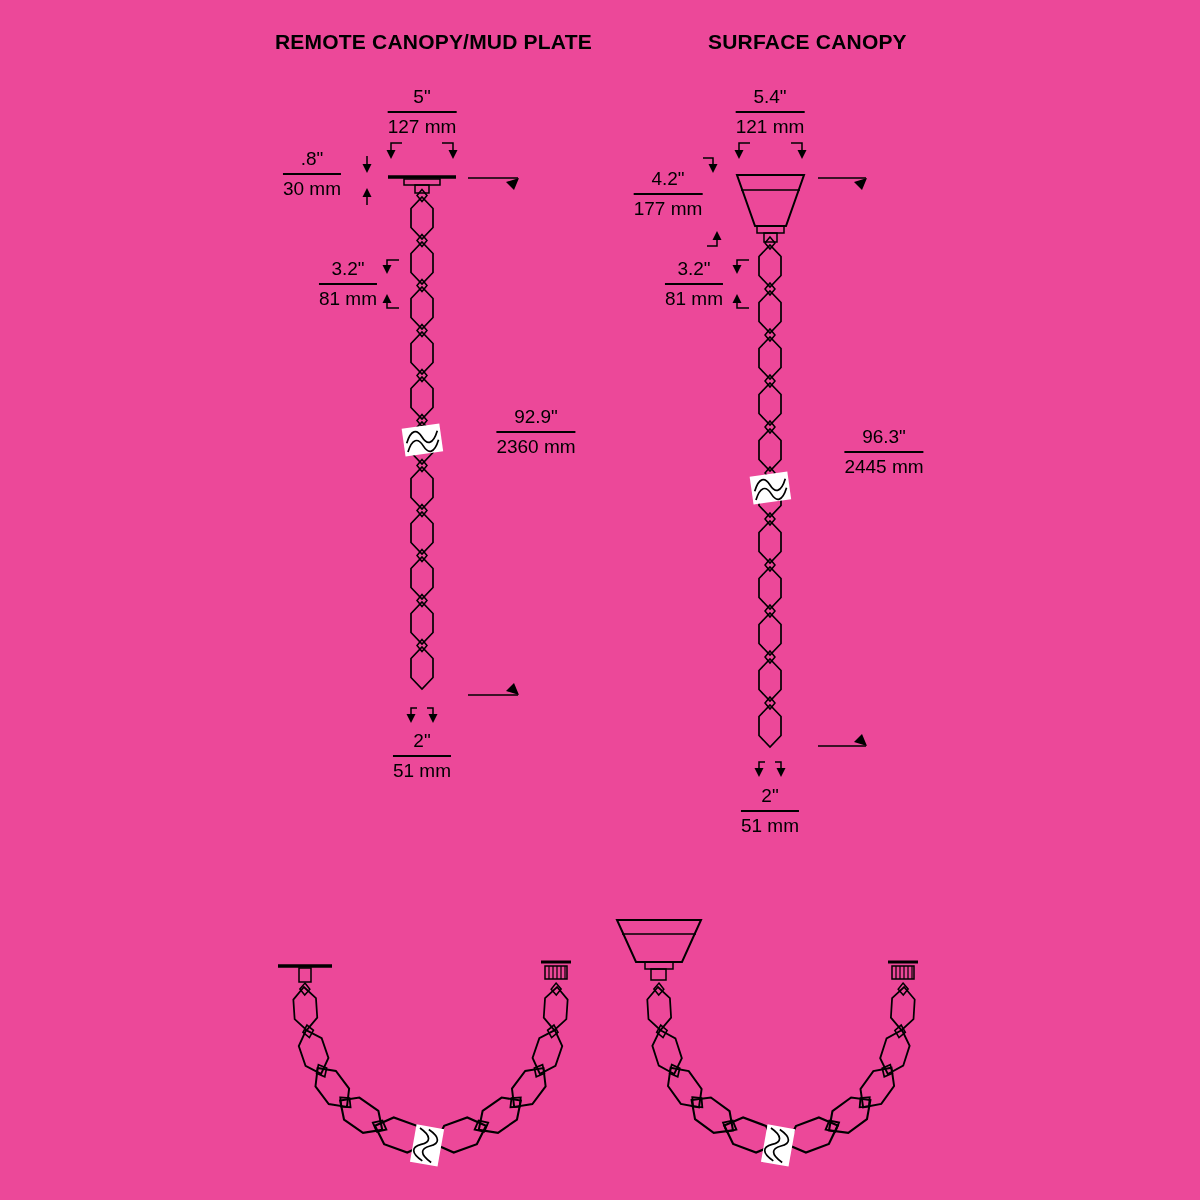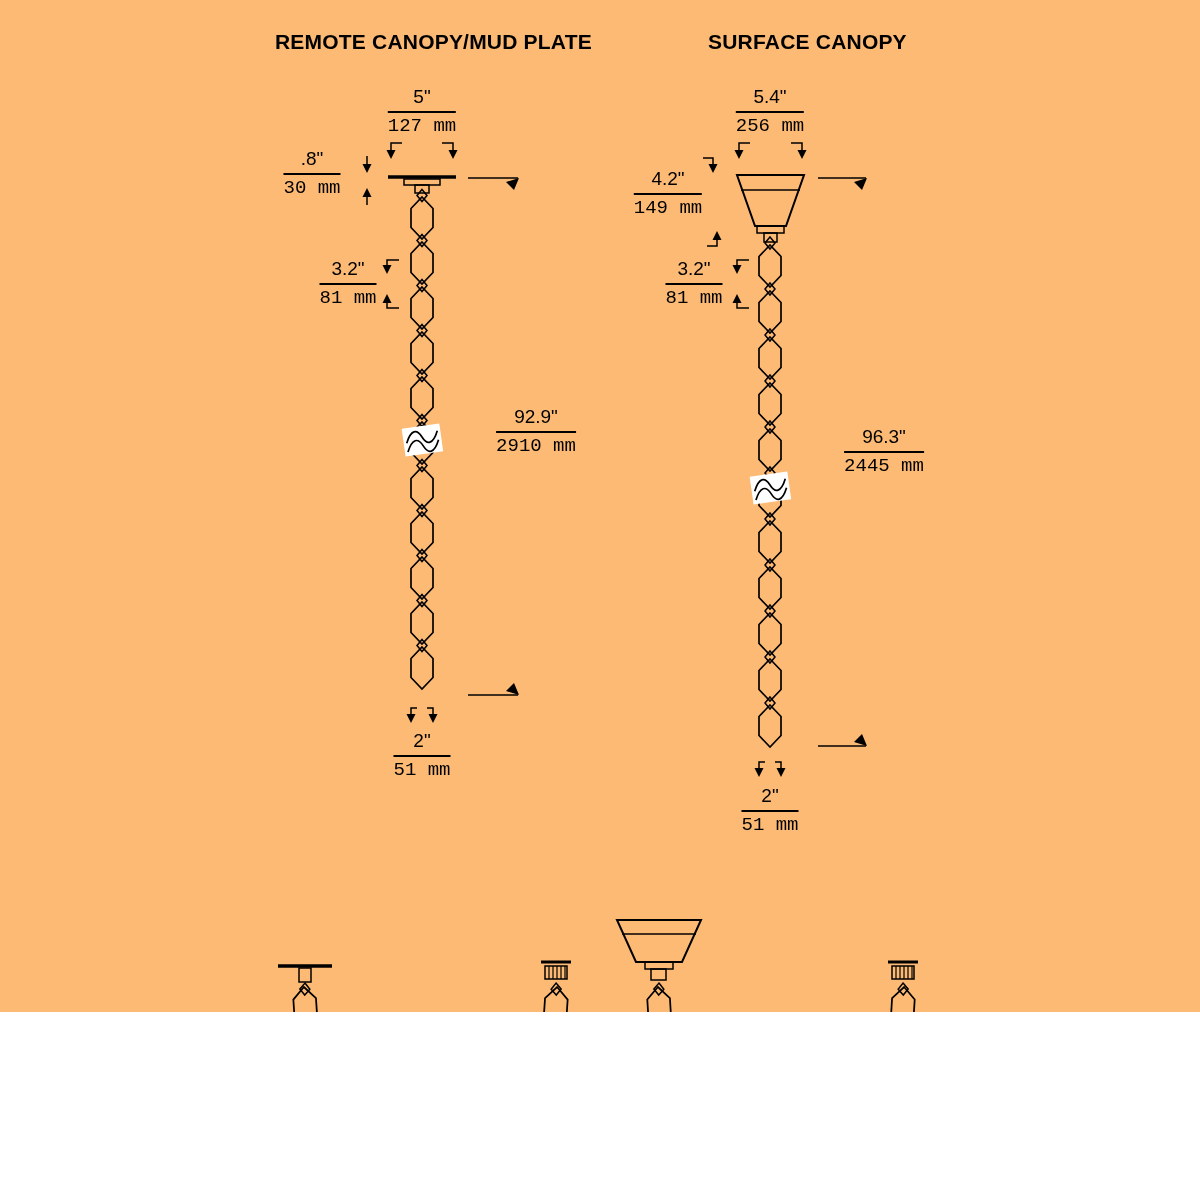--- a/index.html
+++ b/index.html
@@ -1,23 +1,23 @@
 <!DOCTYPE html>
 <html><head>
 <meta charset="utf-8">
 <style>
   html,body{margin:0;padding:0;background:#fff;}
-  .canvas{position:relative;width:1200px;height:1012px;background:#fdba74;
+  .canvas{position:relative;width:1200px;height:1200px;background:#ec4899;
           font-family:"Liberation Sans",sans-serif;color:#000;overflow:hidden;}
   .canvas svg{position:absolute;left:0;top:0;}
   .title{position:absolute;font-weight:bold;font-size:21px;letter-spacing:.2px;white-space:nowrap;}
   .dim{position:absolute;text-align:center;font-size:19px;line-height:1.15;white-space:nowrap;
        transform:translateX(-50%);}
   .dim .in{display:block;border-bottom:2.5px solid #000;padding:0 10px 3px;}
-  .dim .mm{display:block;padding-top:3px;font-family:Liberation Mono, monospace;}
+  .dim .mm{display:block;padding-top:3px;}
 </style>
 </head>
 <body>
 
 <div class="canvas">
 
   <svg width="1200" height="1200" viewBox="0 0 1200 1200" xmlns="http://www.w3.org/2000/svg" xmlns:xlink="http://www.w3.org/1999/xlink">
     <defs>
       <g id="hexlink">
           <polygon points="0,-21 11,-9.5 11,9.5 0,21 -11,9.5 -11,-9.5" fill="none" stroke="#000" stroke-width="1.7"></polygon>
@@ -240,34 +240,34 @@
   <div class="dim" style="left:312px;top:148px;">
     <span class="in">.8"</span>
     <span class="mm">30 mm</span>
   </div>
   <div class="dim" style="left:348px;top:258px;">
     <span class="in">3.2"</span>
     <span class="mm">81 mm</span>
   </div>
   <div class="dim" style="left:536px;top:406px;">
     <span class="in">92.9"</span>
-    <span class="mm">2910 mm</span>
+    <span class="mm">2360 mm</span>
   </div>
   <div class="dim" style="left:422px;top:730px;">
     <span class="in">2"</span>
     <span class="mm">51 mm</span>
   </div>
 
   <div class="dim" style="left:770px;top:86px;">
     <span class="in">5.4"</span>
-    <span class="mm">256 mm</span>
+    <span class="mm">121 mm</span>
   </div>
   <div class="dim" style="left:668px;top:168px;">
     <span class="in">4.2"</span>
-    <span class="mm">149 mm</span>
+    <span class="mm">177 mm</span>
   </div>
   <div class="dim" style="left:694px;top:258px;">
     <span class="in">3.2"</span>
     <span class="mm">81 mm</span>
   </div>
   <div class="dim" style="left:884px;top:426px;">
     <span class="in">96.3"</span>
     <span class="mm">2445 mm</span>
   </div>
   <div class="dim" style="left:770px;top:785px;">

